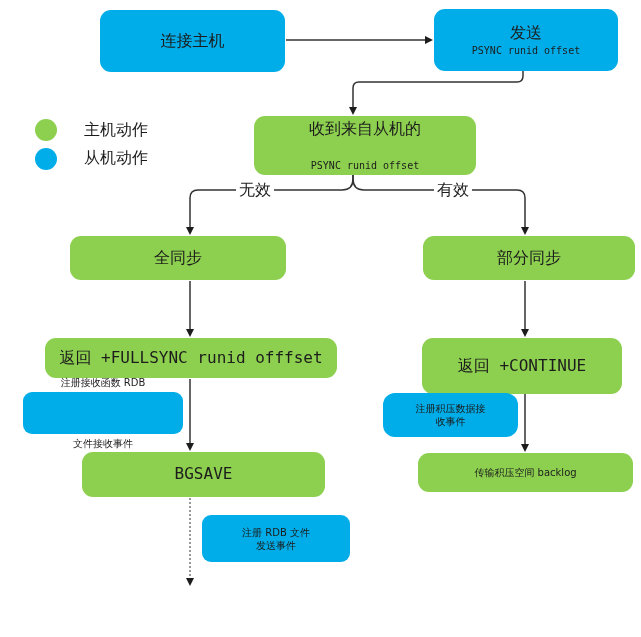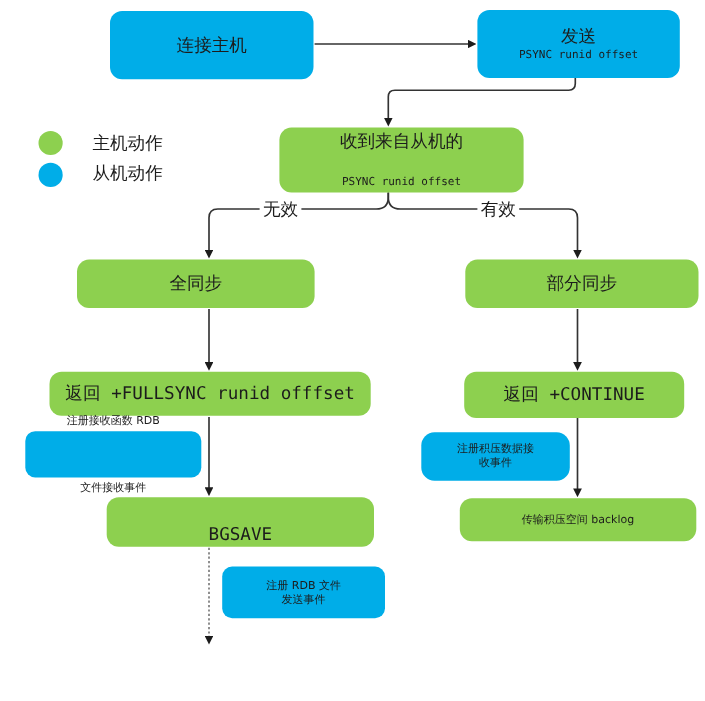--- a/index.html
+++ b/index.html
@@ -15,24 +15,24 @@
   .mono{font-family:"DejaVu Sans Mono","Liberation Mono",monospace;}
   .fs17{font-size:16px;} .fs16{font-size:16px;} .fs15{font-size:10px;}
   
   .n-connect        {left:100px;top:10px;width:185px;height:62px;}
   .n-send-psync     {left:434px;top:9px;width:184px;height:62px;}
   .n-recv-psync     {left:254px;top:116px;width:222px;height:59px;gap:20px;}
   .n-full-sync      {left:70px;top:236px;width:216px;height:44px;}
   .n-partial-sync   {left:423px;top:236px;width:212px;height:44px;}
   .n-return-fullsync{left:45px;top:338px;width:292px;height:40px;}
   .n-reg-recv-func  {left:23px;top:392px;width:160px;height:42px;border-radius:9px;gap:48px;}
-  .n-bgsave         {left:97px;top:452px;width:243px;height:45px;justify-content:flex-end;}
+  .n-bgsave         {left:82px;top:452px;width:243px;height:45px;}
   .n-reg-rdb-send   {left:202px;top:515px;width:148px;height:47px;border-radius:9px;}
   .n-transmit-rdb   {left:87px;top:587px;width:240px;height:41px;}
-  .n-return-continue{left:422px;top:338px;width:200px;height:42px;justify-content:center;}
+  .n-return-continue{left:422px;top:338px;width:200px;height:56px;justify-content:center;}
   .n-reg-backlog    {left:383px;top:393px;width:135px;height:44px;border-radius:12px;}
   .n-transmit-backlog{left:418px;top:453px;width:215px;height:39px;}
   
   .legend-dot{position:absolute;width:22px;height:22px;border-radius:50%;z-index:2;}
   .legend-dot.master{left:35px;top:119px;}
   .legend-dot.slave {left:35px;top:148px;}
   .legend-label{position:absolute;left:84px;font-size:16px;z-index:2;line-height:22px;text-align:center;}
   .legend-label.master{top:119px;}
   .legend-label.slave {top:147px;}
   

